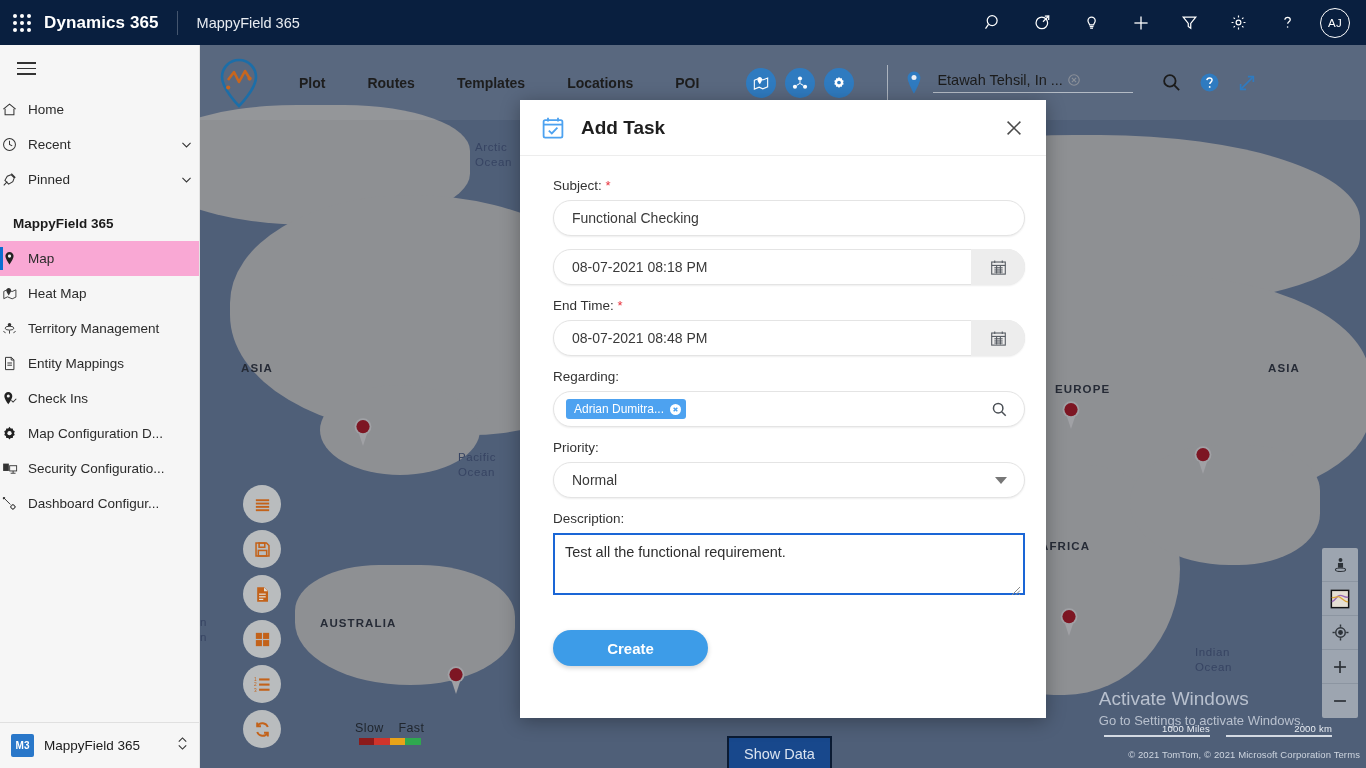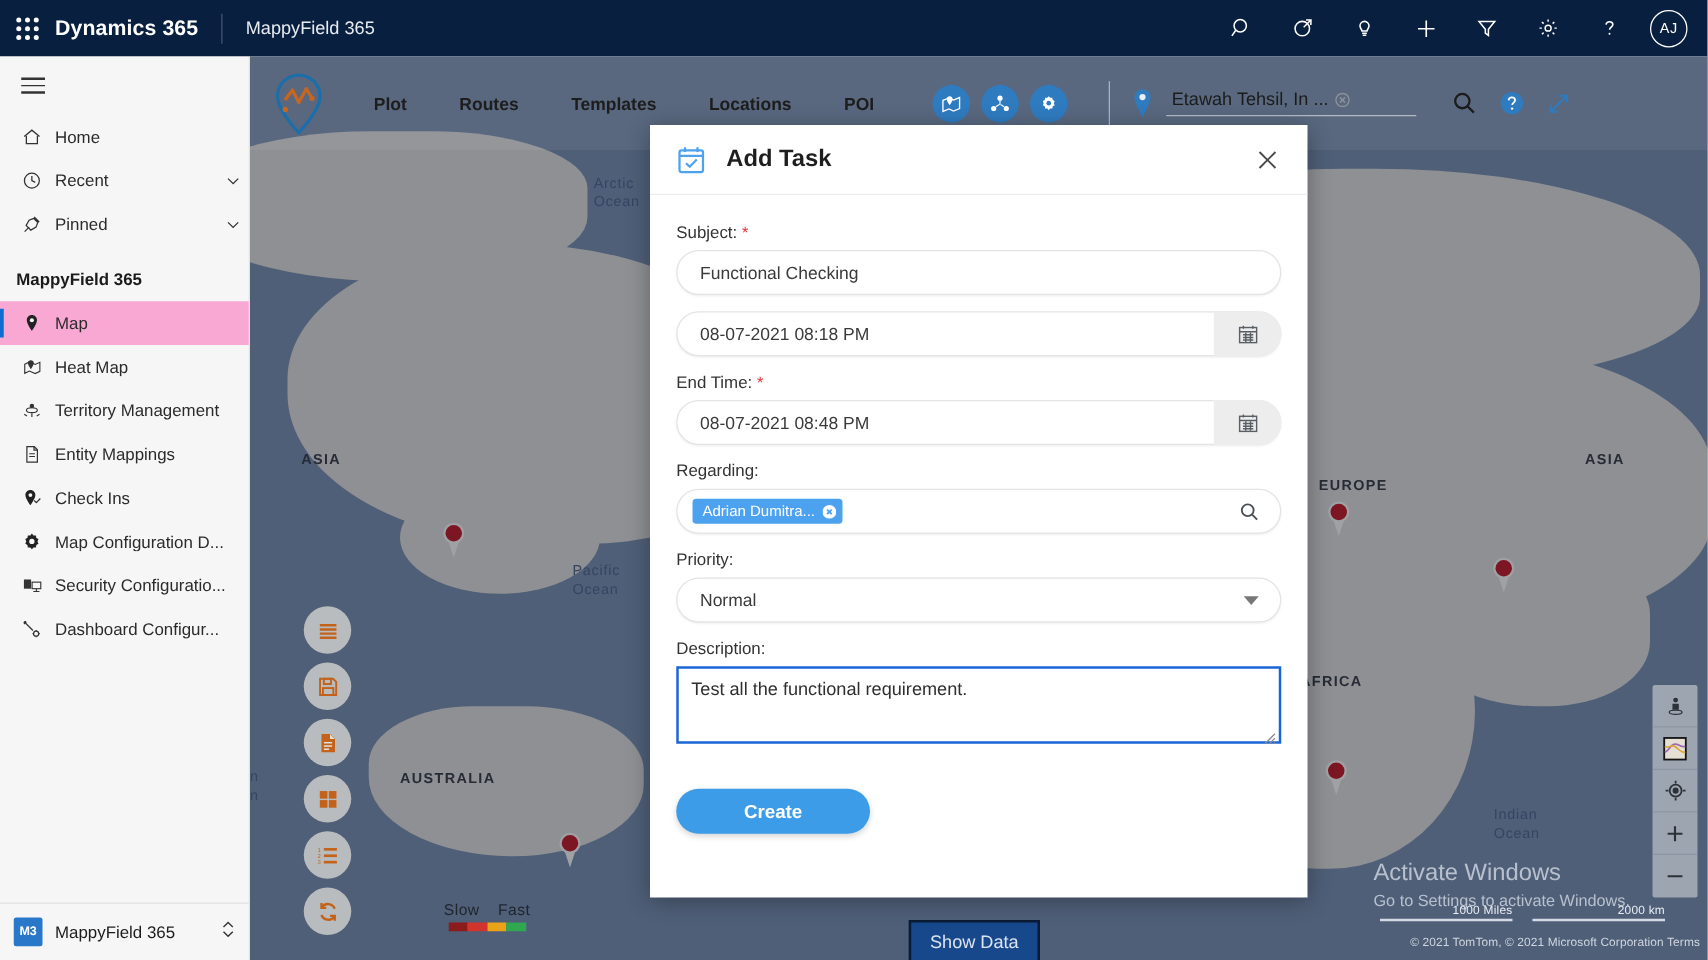--- a/index.html
+++ b/index.html
@@ -33,21 +33,21 @@
   
   #sidebar {
     position: absolute; left: 0; top: 45px; width: 200px; height: 723px;
     background: #f6f6f6; border-right: 1px solid #e3e3e3; z-index: 55;
     display: flex; flex-direction: column;
   }
   #hamburger { height: 47px; display: flex; align-items: center; padding-left: 17px; cursor: pointer; }
   .ham-bars { width: 19px; }
   .ham-bars div { height: 1.6px; background: #333; margin: 4px 0; }
   .nav-row {
-    height: 35px; display: flex; align-items: center; padding-left: 17px; cursor: pointer;
+    height: 35px; display: flex; align-items: center; padding-left: 1px; cursor: pointer;
     font-size: 13.5px; color: #2b2b2b; position: relative;
   }
   .nav-ico { width: 27px; display: flex; align-items: center; color: #333; flex: 0 0 27px; }
   .nav-ico svg { display: block; }
   .nav-label { flex: 1; white-space: nowrap; overflow: hidden; }
   .chev { width: 26px; display: flex; align-items: center; justify-content: center; color: #333; }
   #group-title { font-size: 13.5px; font-weight: bold; color: #1b1b1b; padding: 19px 0 10px 13px; }
   .nav-row.active { background: #f9a8d4; }
   .nav-row.active::before {
     content: ""; position: absolute; left: 0; top: 6px; bottom: 6px; width: 3px; background: #0b6ed0;
@@ -159,21 +159,21 @@
     position: absolute; left: 520px; top: 100px; width: 526px; height: 618px;
     background: #fff; z-index: 70; box-shadow: 0 3px 18px rgba(0,0,0,.32);
     display: flex; flex-direction: column;
   }
   #modal-head {
     height: 56px; border-bottom: 1px solid #ededed; display: flex; align-items: center;
     padding: 0 16px 0 21px; flex: 0 0 56px;
   }
   #modal-title { font-size: 19px; font-weight: bold; color: #1e1e1e; padding-left: 16px; flex: 1; }
   #modal-close { cursor: pointer; color: #555; display: flex; align-items: center; padding: 6px; }
-  #modal-body { flex: 1; padding: 22px 21px 0 21px; overflow: hidden; }
+  #modal-body { flex: 1; padding: 22px 21px 0 33px; overflow: hidden; }
   .fld-label { font-size: 13.5px; color: #333; margin-bottom: 7px; }
   .req { color: #e8323c; font-size: 13px; }
   .fgroup { margin-bottom: 13px; }
   .rounded-input {
     height: 36px; border: 1px solid #e4e4e4; border-radius: 19px; background: #fff;
     display: flex; align-items: center; font-size: 14px; color: #3a3a3a;
     box-shadow: 0 1px 2px rgba(0,0,0,.07); padding-left: 18px; overflow: hidden;
   }
   .dt-row { position: relative; }
   .dt-input { padding-right: 58px; }

